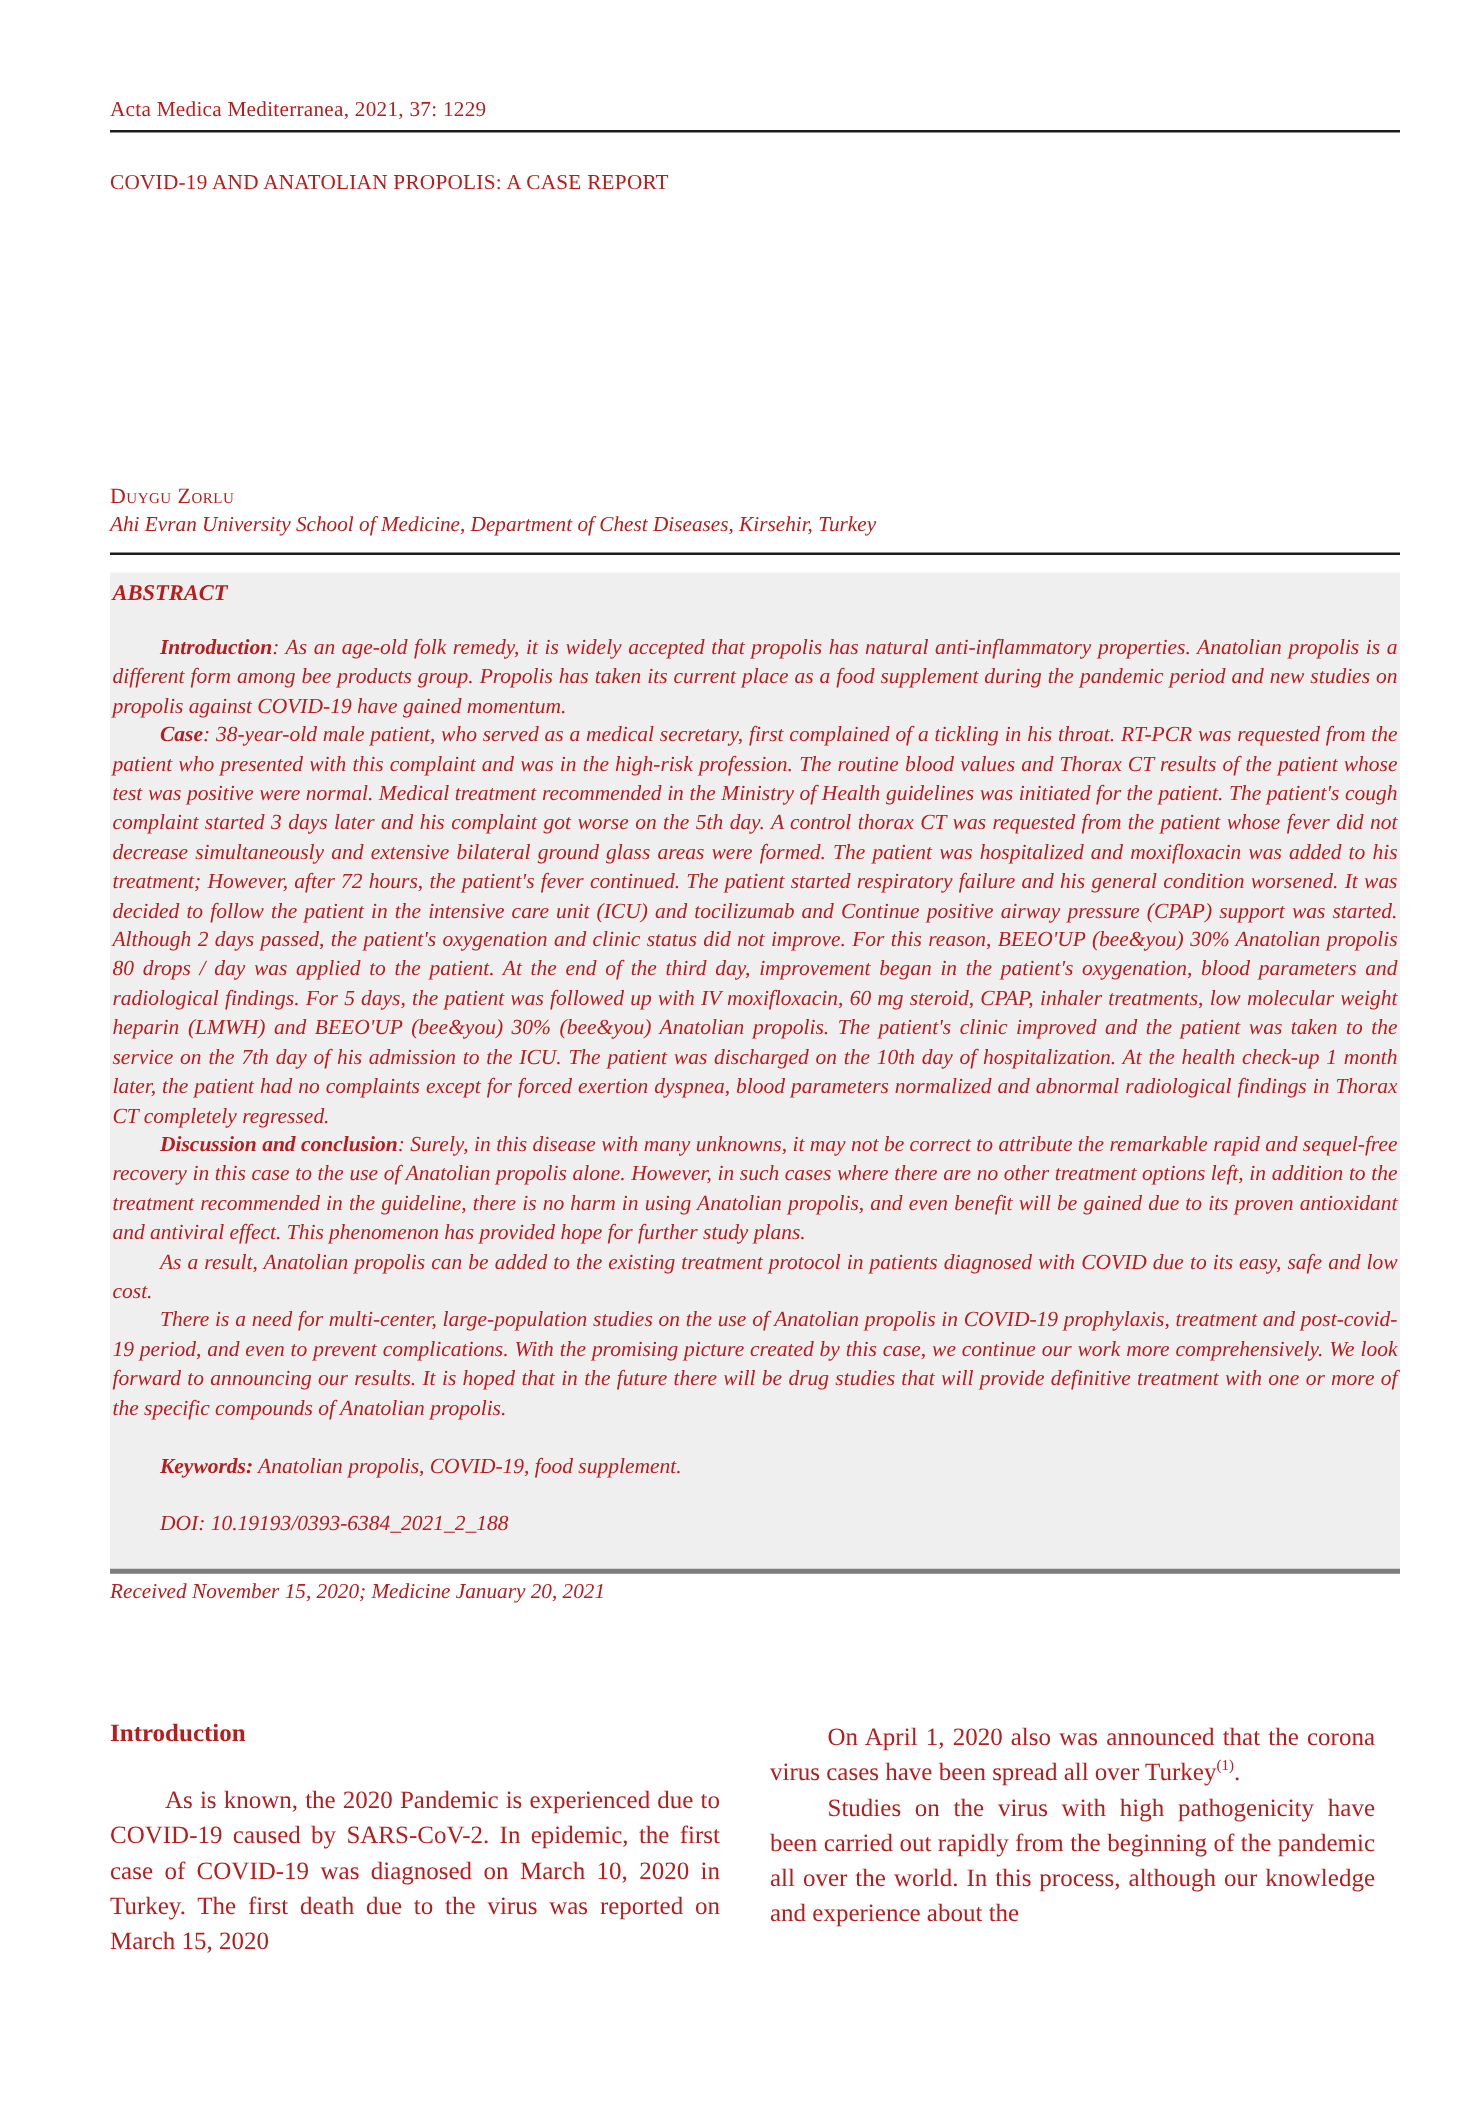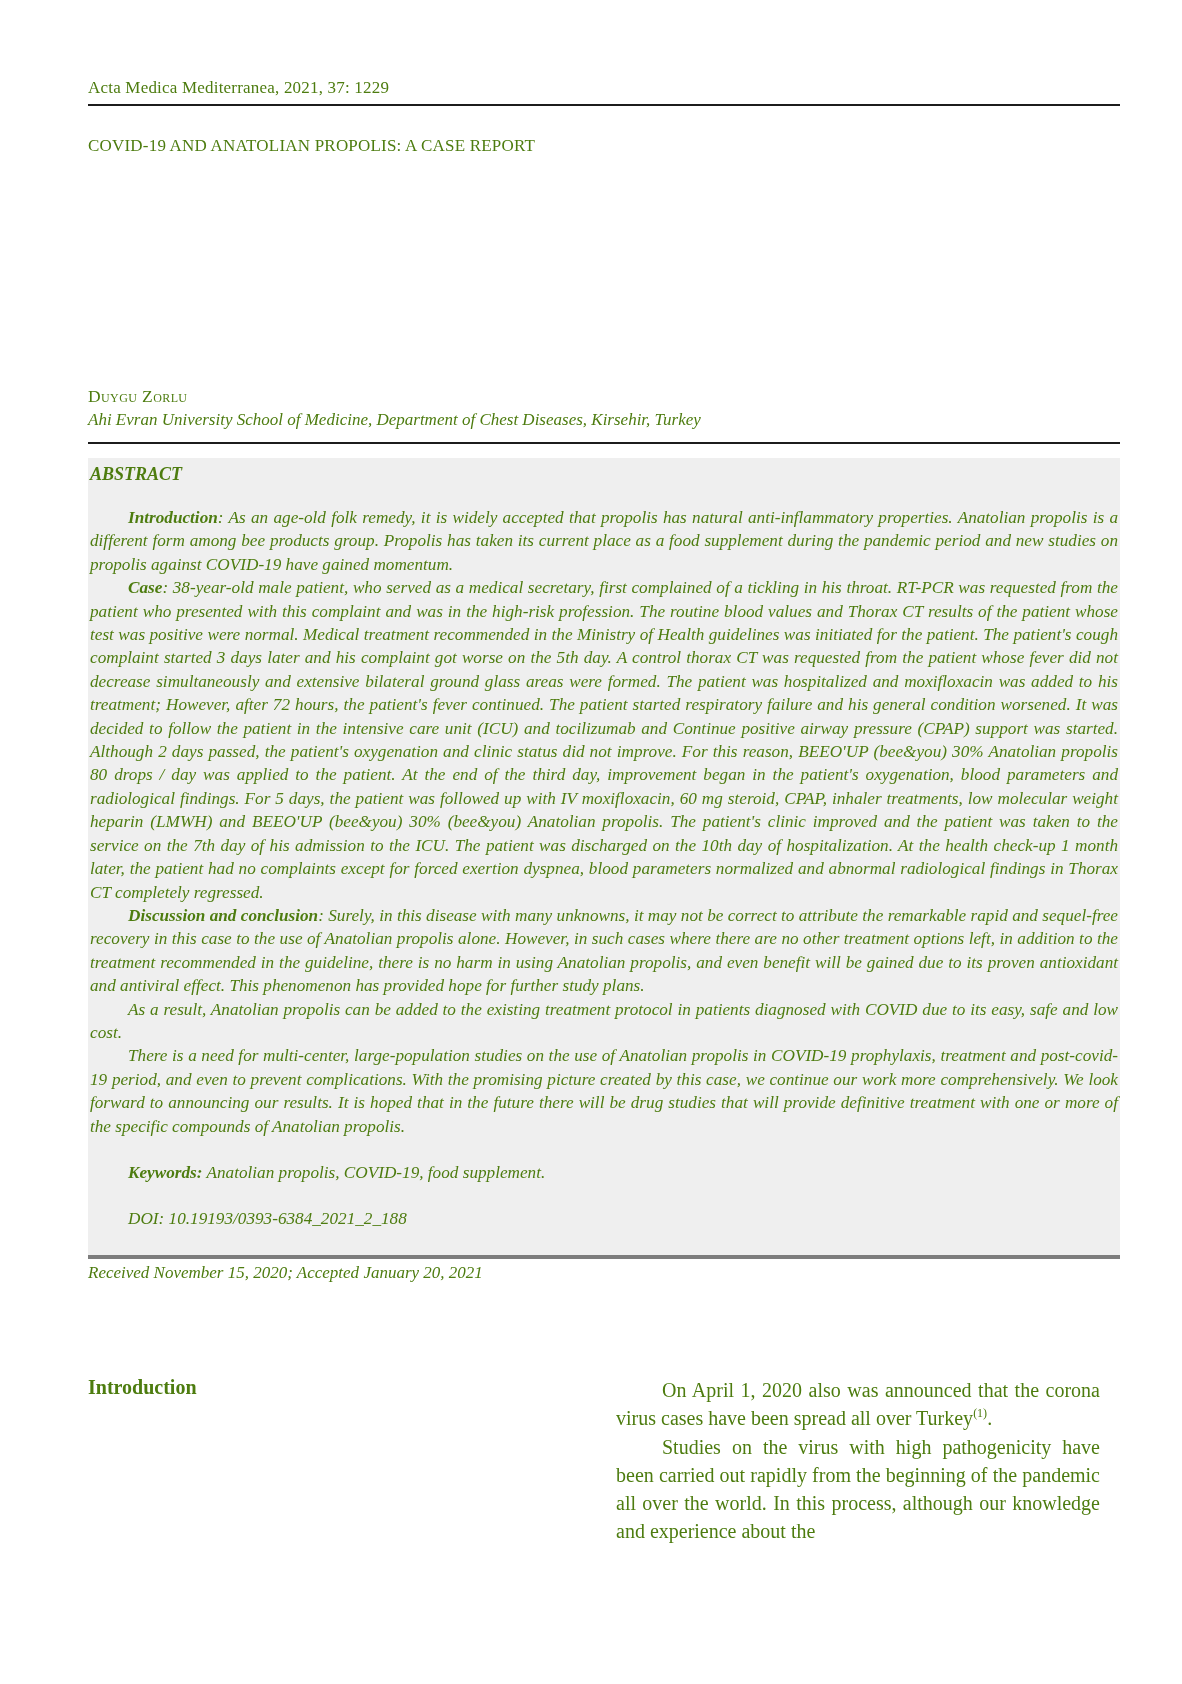--- a/index.html
+++ b/index.html
@@ -2,21 +2,21 @@
 <html><head>
 <meta charset="utf-8">
 <style>
   html, body { margin: 0; padding: 0; background: #ffffff; }
   .page {
     position: relative;
     width: 1182px;
     height: 1684px;
     background: #ffffff;
     font-family: "Liberation Serif", "DejaVu Serif", serif;
-    color: #4d7c0f;
+    color: #b91c1c;
     overflow: hidden;
   }
   .journal-header {
     position: absolute; left: 88px; top: 78px;
     font-size: 17px; letter-spacing: 0.2px;
   }
   .rule-thin {
     position: absolute; left: 88px; width: 1032px;
     border-top: 2px solid #1c1c1c; height: 0;
   }
@@ -108,25 +108,26 @@
 
     <p class="abs-p"><span>There is a need for multi-center, large-population studies on the use of Anatolian propolis in COVID-19 prophylaxis, treatment and post-covid-19 period, and even to prevent complications. With the promising picture created by this case, we continue our work more comprehensively. We look forward to announcing our results. It is hoped that in the future there will be drug studies that will provide definitive treatment with one or more of the specific compounds of Anatolian propolis.</span></p>
 
     <p class="abs-p abs-meta"><span class="lead">Keywords:</span><span> Anatolian propolis, COVID-19, food supplement.</span></p>
 
     <p class="abs-p abs-meta">DOI: 10.19193/0393-6384_2021_2_188</p>
   </div>
 
   <div class="rule-thick"></div>
 
-  <div class="received-line"><span class="lead">Received </span><span>November 15, 2020; </span><span class="lead">Accepted </span><span>January 20, 2021</span></div>
+  <div class="received-line"><span class="lead">Received </span><span>November 15, 2020; </span><span class="lead">Medicine </span><span>January 20, 2021</span></div>
 
   <div class="columns">
     <div class="col-left">
       <h2 class="intro-heading">Introduction</h2>
+      <p class="body-p">As is known, the 2020 Pandemic is experienced due to COVID-19 caused by SARS-CoV-2. In epidemic, the first case of COVID-19 was diagnosed on March 10, 2020 in Turkey. The first death due to the virus was reported on March 15, 2020</p>
     </div>
     <div class="col-right">
       <p class="body-p"><span>On April 1, 2020 also was announced that the corona virus cases have been spread all over Turkey</span><sup>(1)</sup><span>.</span></p>
       <p class="body-p">Studies on the virus with high pathogenicity have been carried out rapidly from the beginning of the pandemic all over the world. In this process, although our knowledge and experience about the</p>
     </div>
   </div>
 
 </div>
 
 </body></html>

